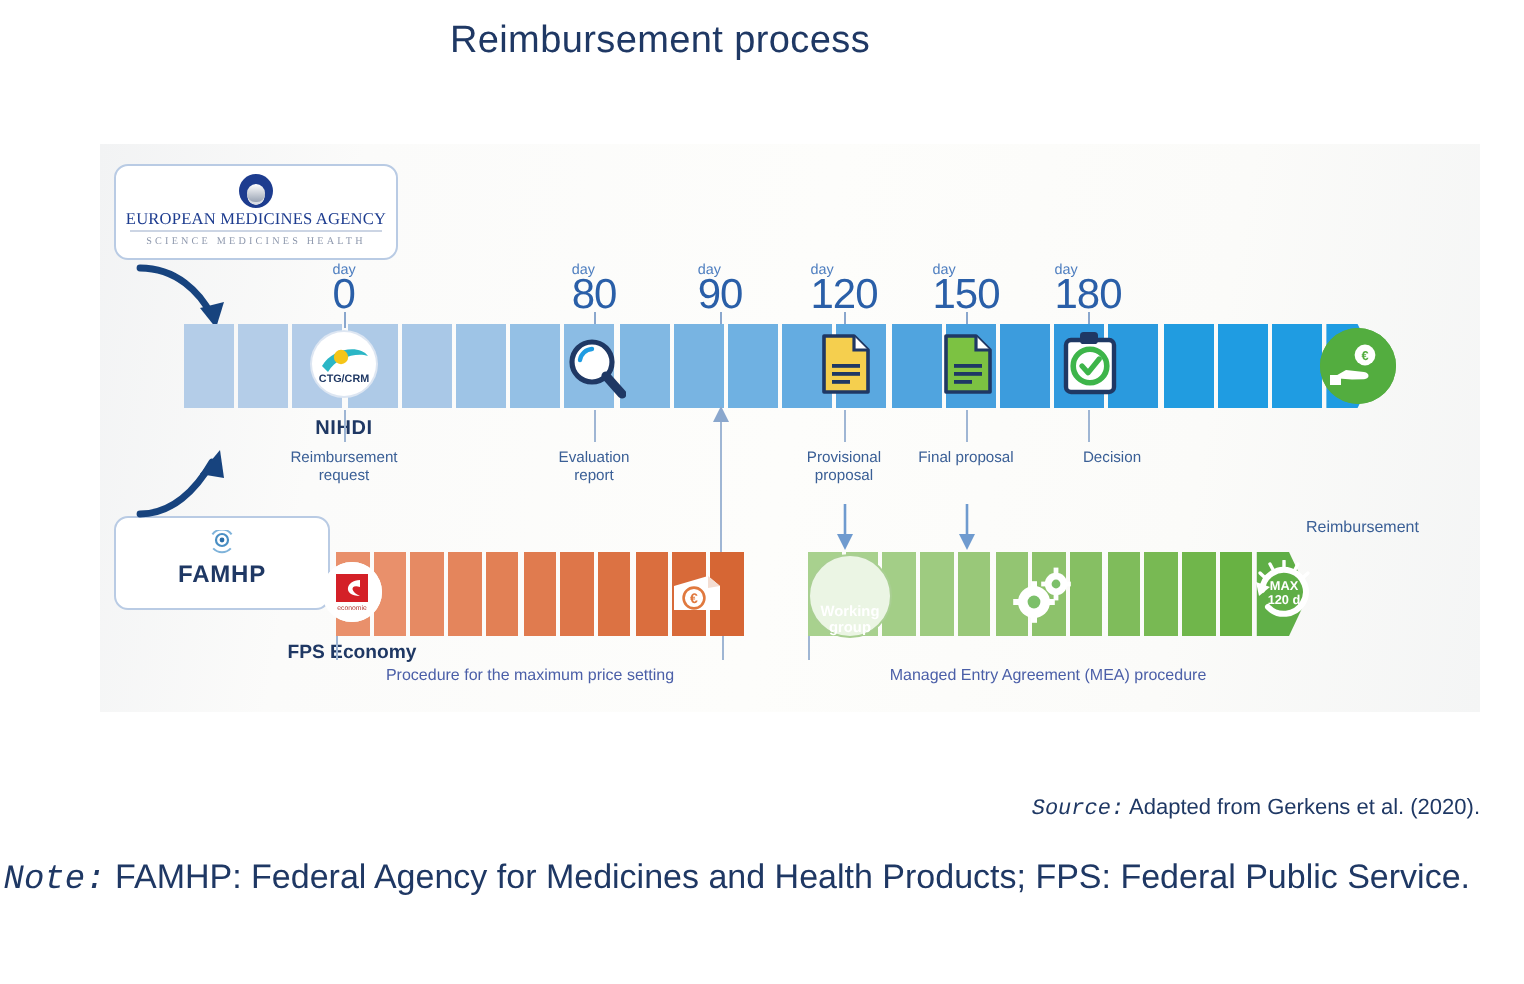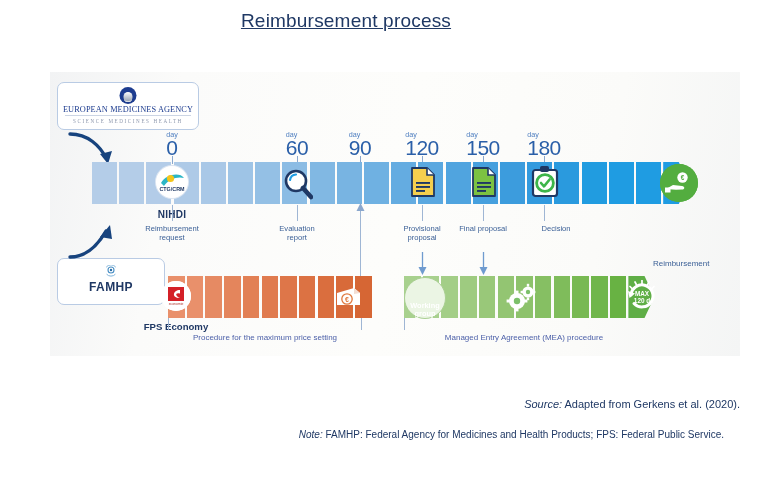--- a/index.html
+++ b/index.html
@@ -2,22 +2,22 @@
 <html><head>
 <meta charset="utf-8">
 <style>
   html,body{margin:0;padding:0;}
   body{
     width:762px;height:492px;background:#ffffff;
     font-family:"Liberation Sans", sans-serif;
     color:#2c4b78;overflow:hidden;position:relative;
   }
   .fig-title{
-    position:absolute;left:16px;top:10px;width:660px;text-align:center;
-    font-size:19px;color:#1f3864;letter-spacing:.2px;font-weight:400;text-decoration:underline;
+    position:absolute;left:0;top:10px;width:660px;text-align:center;
+    font-size:19px;color:#1f3864;letter-spacing:.2px;font-weight:400;
   }
   
   .panel{
     position:absolute;left:50px;top:72px;width:690px;height:284px;
     background:linear-gradient(100deg,#f2f3f4 0%,#fbfbfa 18%,#fdfdfb 50%,#fbfbf9 78%,#f4f5f5 100%);
   }
   
   .orgbox{
     position:absolute;background:#ffffff;border:1px solid #b9cbe4;border-radius:7px;
     box-sizing:border-box;
@@ -90,22 +90,22 @@
   .wg-text{font-size:7.4px;line-height:8px;color:#ffffff;text-align:center;font-weight:bold;}
   .maxbadge{position:absolute;width:34px;height:34px;}
   .maxtext{position:absolute;left:0;top:0;width:34px;height:34px;
     display:flex;flex-direction:column;align-items:center;justify-content:center;
     font-size:6.4px;line-height:7px;color:#ffffff;font-weight:bold;}
   .reimb-circle{position:absolute;width:38px;height:38px;border-radius:50%;background:#53ad3f;}
   
   .curve{position:absolute;}
   
   .src{position:absolute;right:22px;top:398px;font-size:11px;color:#1f3864;white-space:nowrap;}
-  .note{position:absolute;right:38px;top:429px;font-size:10px;color:#1f3864;white-space:nowrap;margin-left:11px;}
-  .it{font-style:italic;}
+  .note{position:absolute;right:27px;top:429px;font-size:17px;color:#1f3864;white-space:nowrap;margin-left:11px;}
+  .it{font-style:italic;font-family:Liberation Mono, monospace;}
   .vtick{position:absolute;width:1px;background:#9fb6d4;}
 </style>
 </head>
 <body>
 
 <div class="fig-title">Reimbursement process</div>
 
 <div class="panel"></div>
 
 <div class="orgbox" id="ema-box">
@@ -134,21 +134,21 @@
 </svg>
 
 <div id="day-marks">
     <div class="daymark" style="left: 172px; top: 131px;">
       <div class="d-word">day</div>
       <div class="d-num">0</div>
     </div>
     <div class="daytick" style="left: 172px; top: 156px; height: 8px;"></div>
     <div class="daymark" style="left: 297px; top: 131px;">
       <div class="d-word">day</div>
-      <div class="d-num">60</div>
+      <div class="d-num">80</div>
     </div>
     <div class="daytick" style="left: 297px; top: 156px; height: 8px;"></div>
     <div class="daymark" style="left: 360px; top: 131px;">
       <div class="d-word">day</div>
       <div class="d-num">90</div>
     </div>
     <div class="daytick" style="left: 360px; top: 156px; height: 8px;"></div>
     <div class="daymark" style="left: 422px; top: 131px;">
       <div class="d-word">day</div>
       <div class="d-num">120</div>

